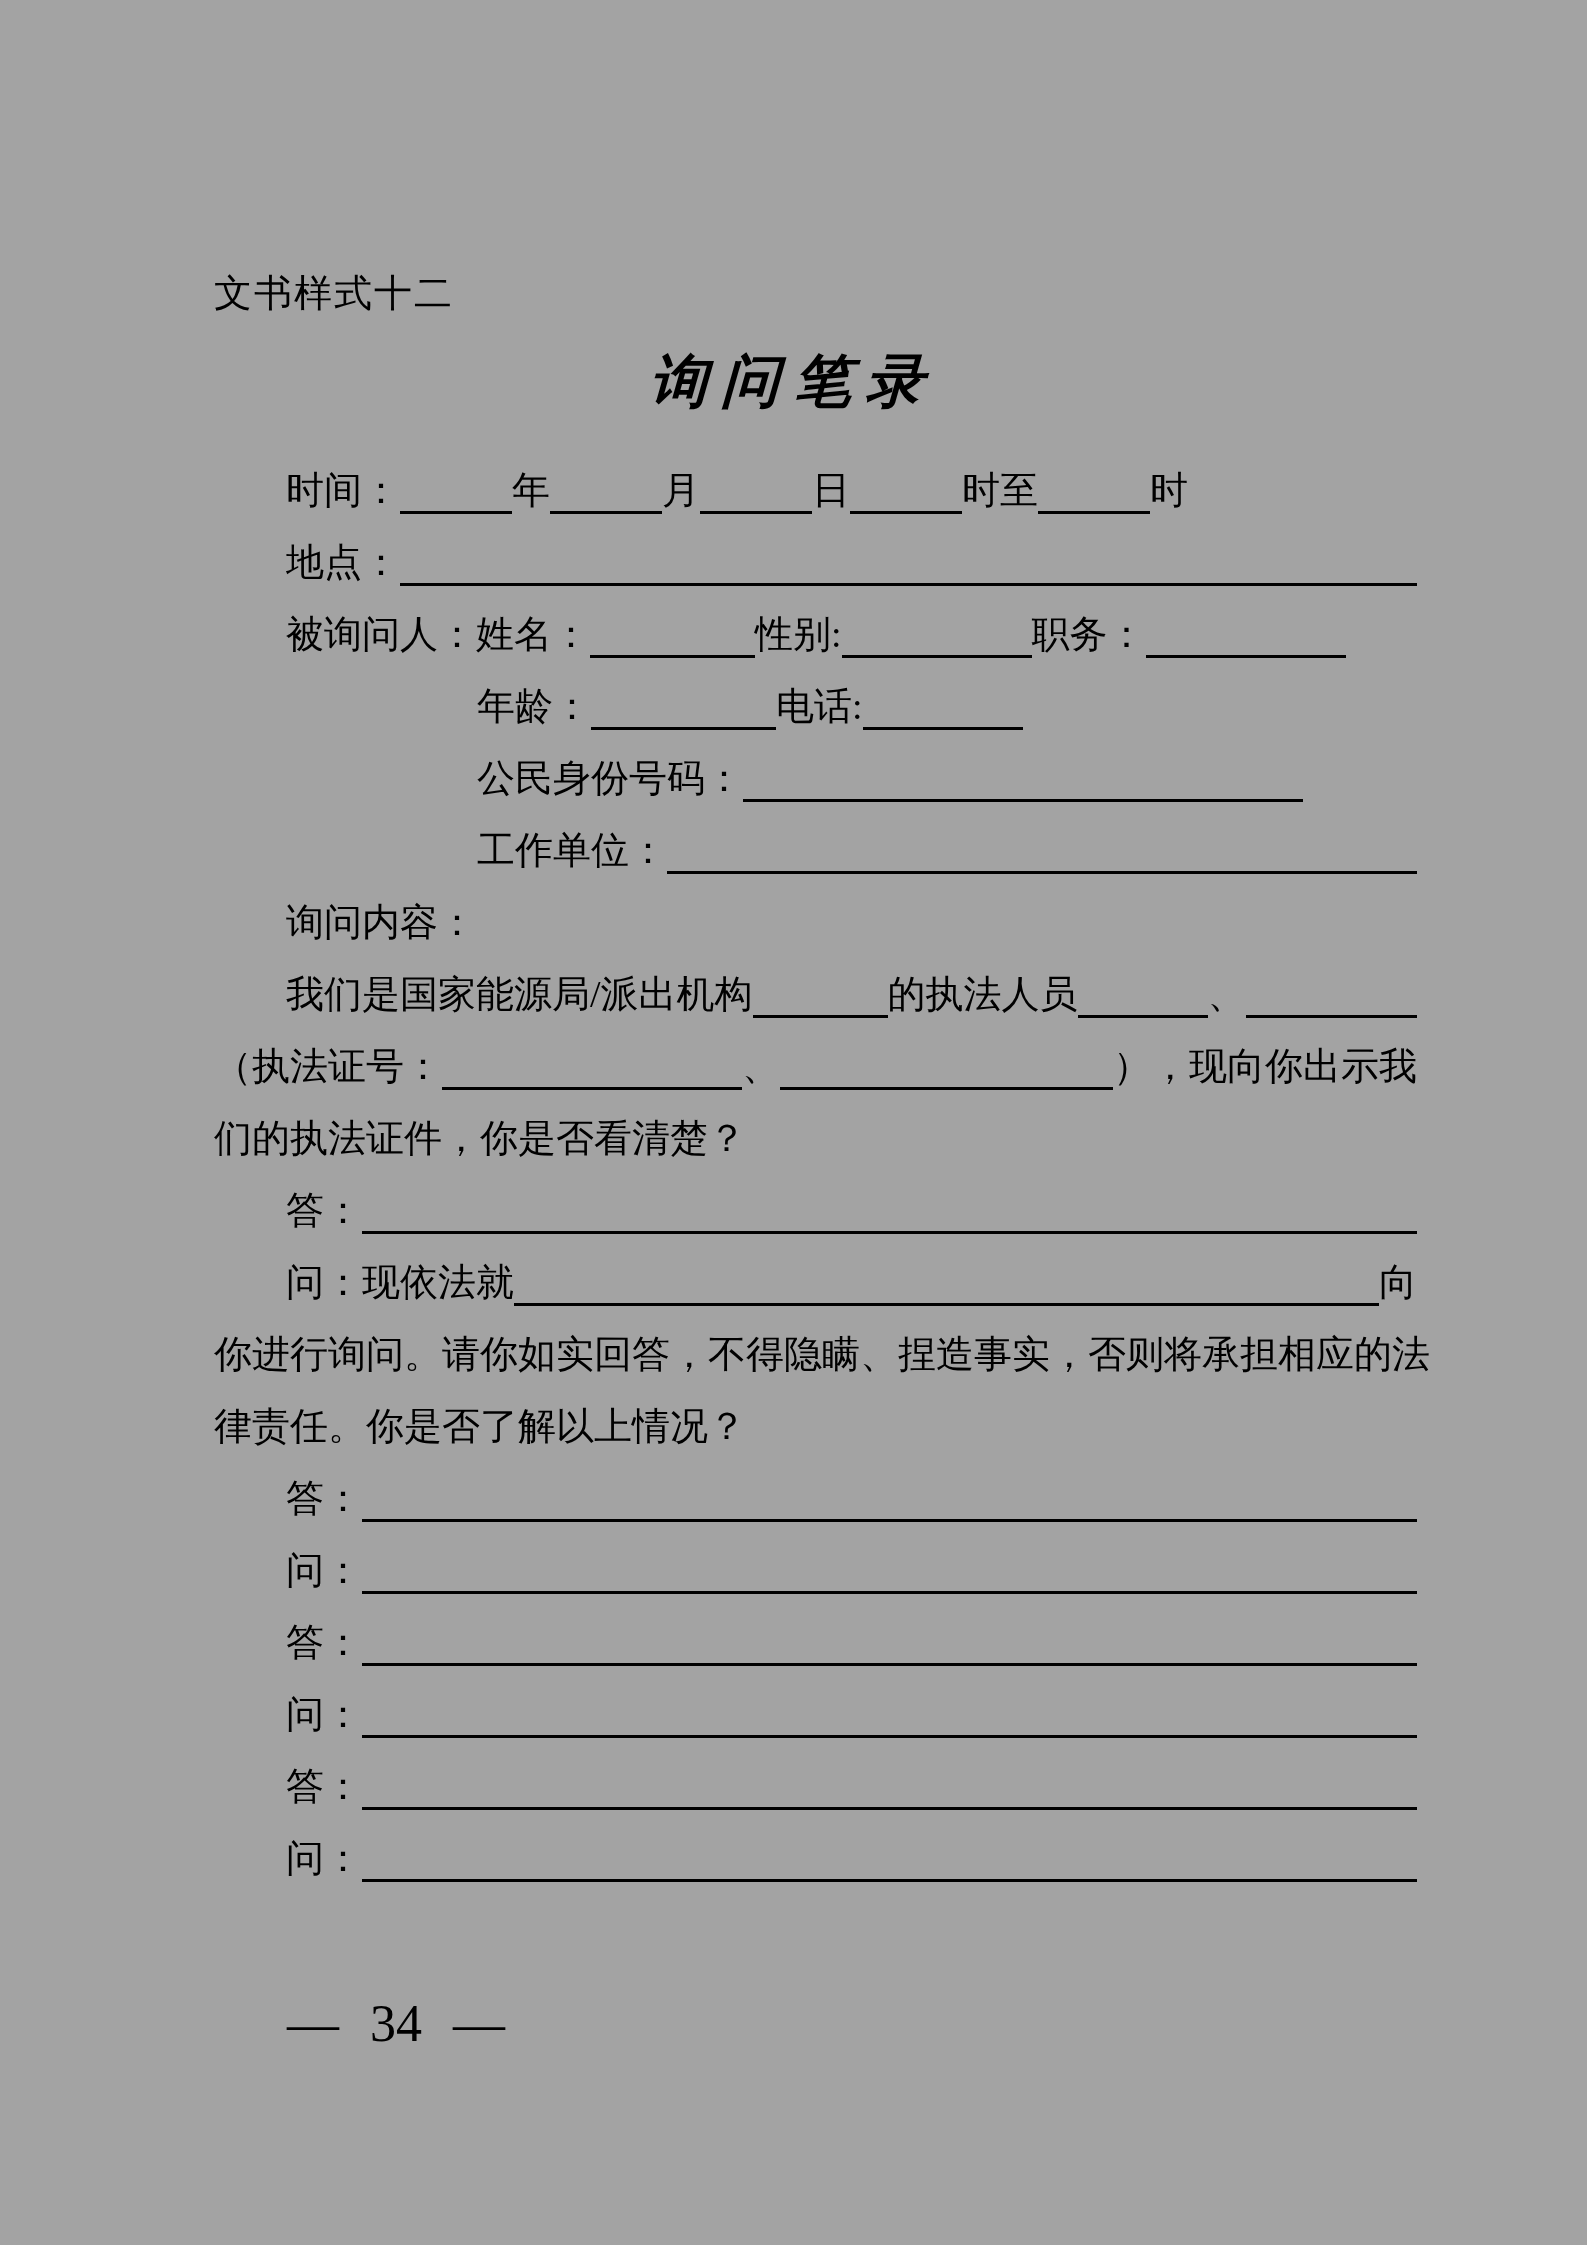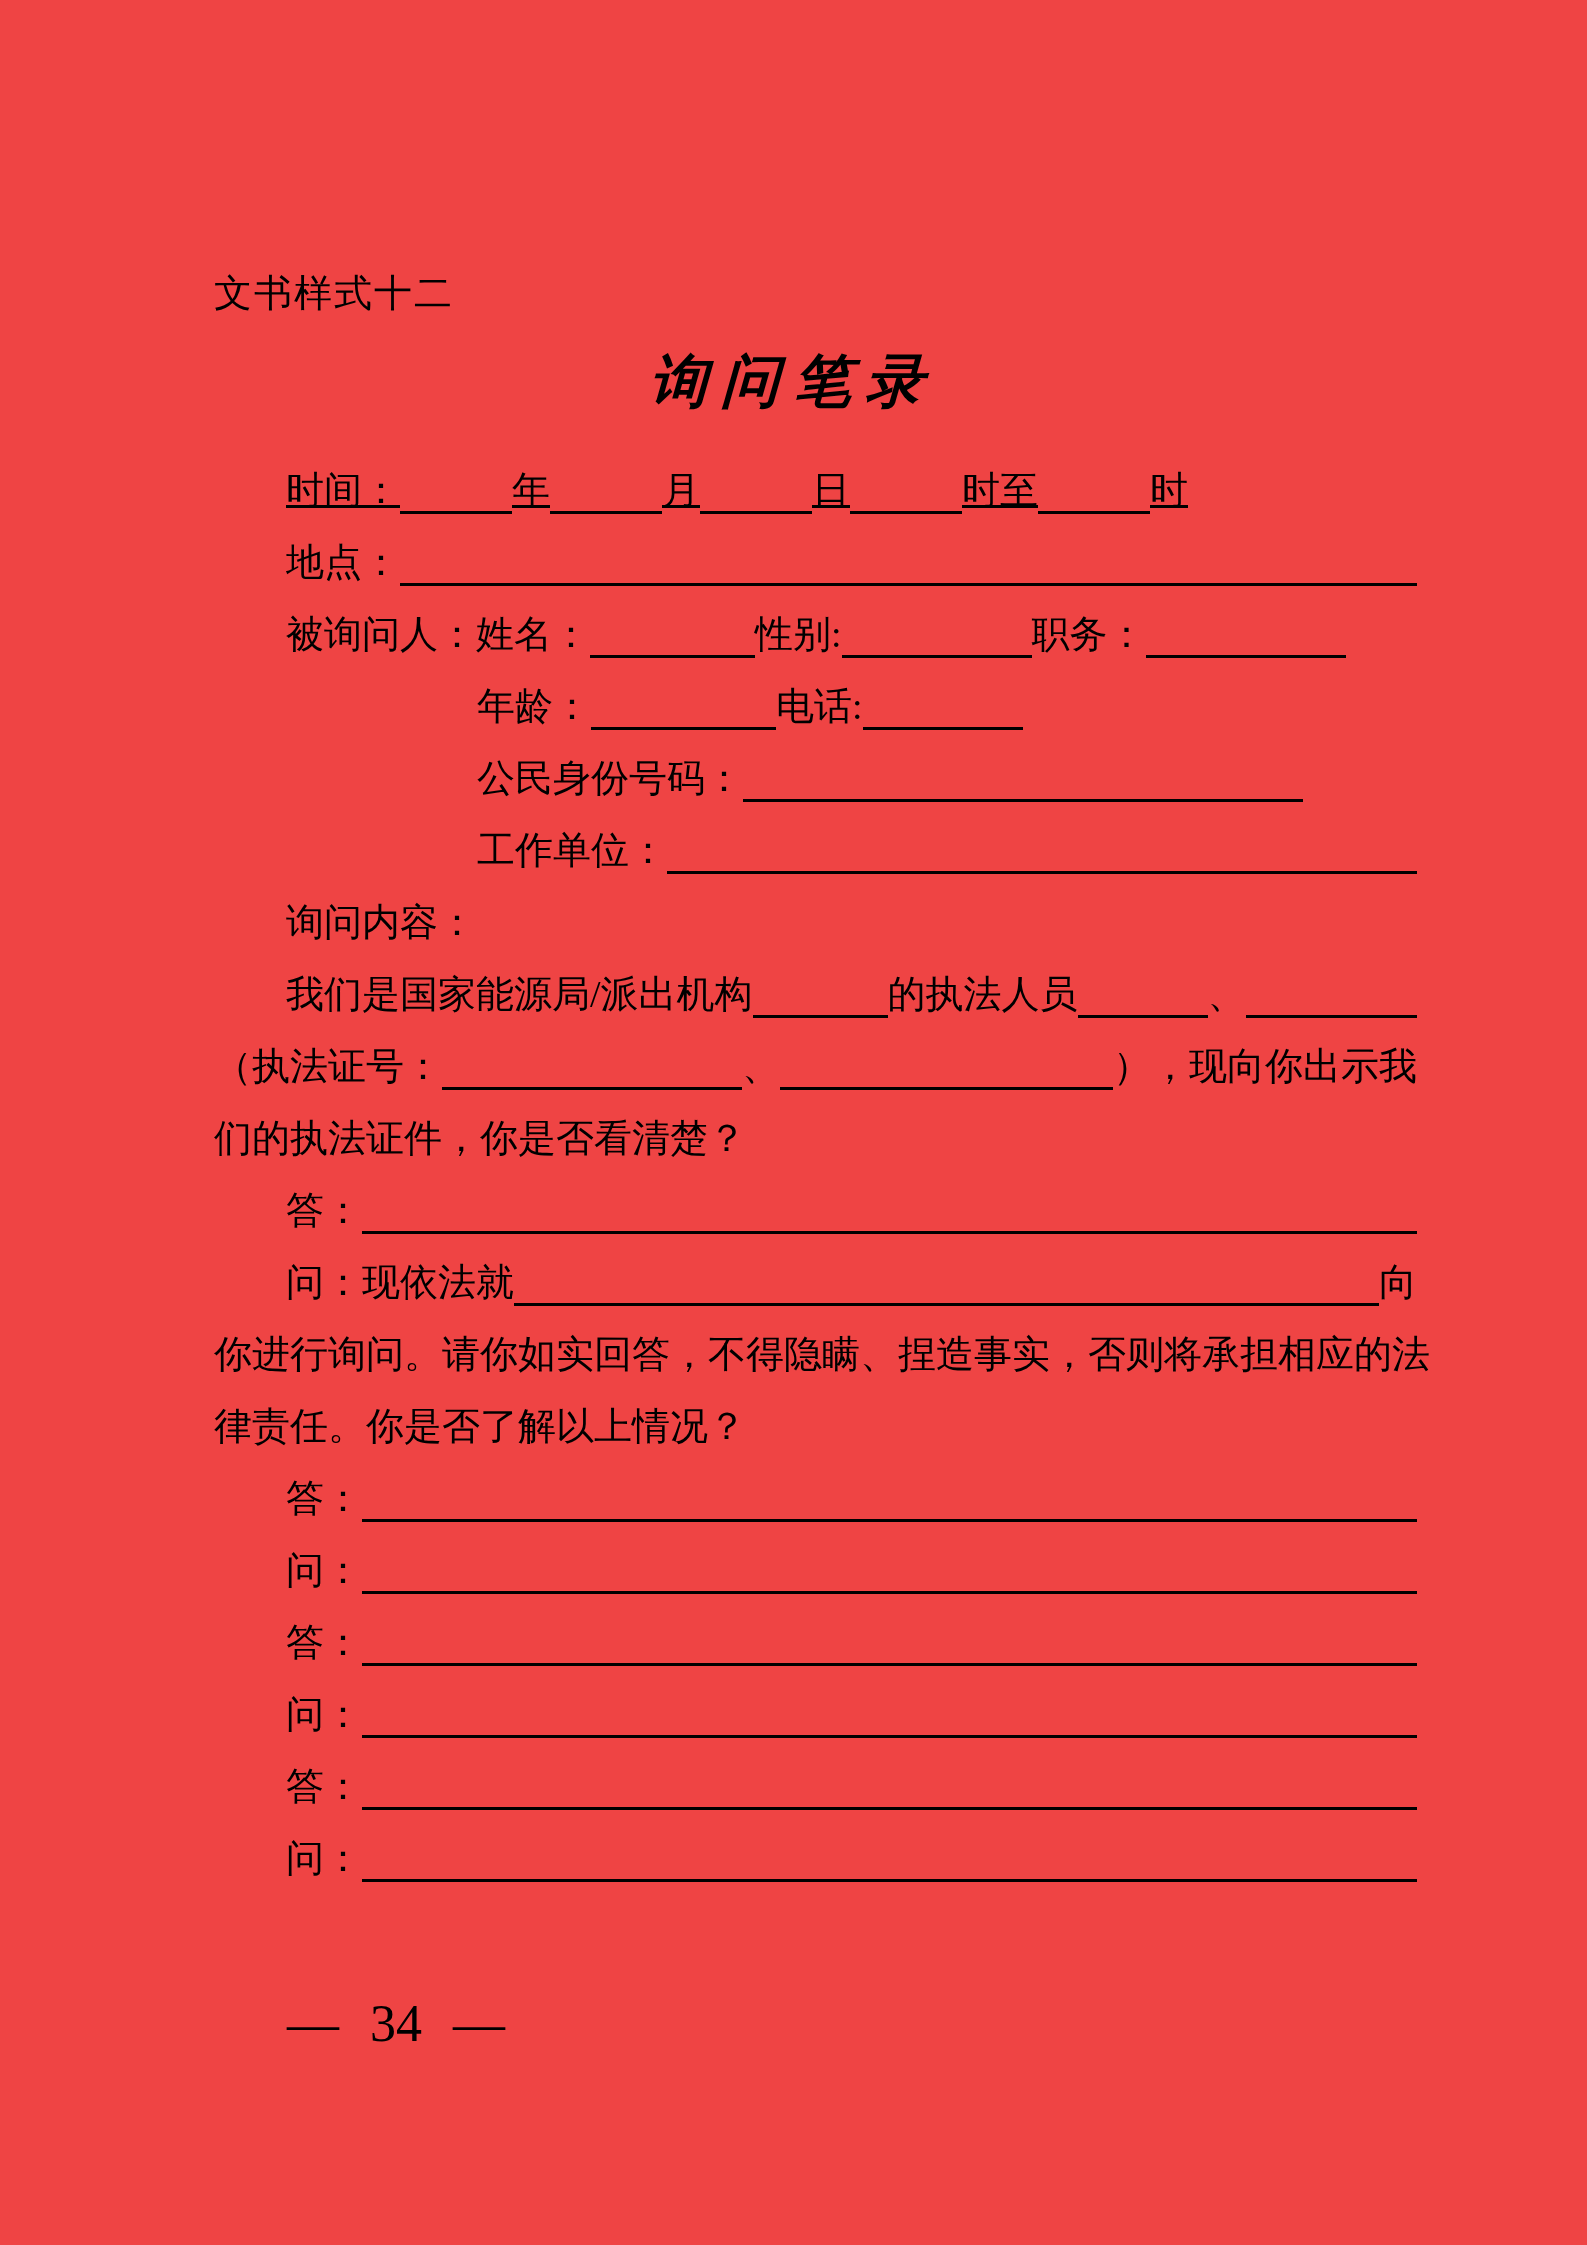--- a/index.html
+++ b/index.html
@@ -1,21 +1,21 @@
 <!DOCTYPE html>
 <html><head>
 <meta charset="utf-8">
 <style>
   * { margin:0; padding:0; box-sizing:border-box; }
   html,body { background:#ffffff; }
   .page {
     position:relative;
     width:1587px;
     height:2245px;
-    background:#ef4444;
+    background:#a3a3a3;
     color:#000000;
     font-family:"Liberation Serif","DejaVu Serif",serif;
     overflow:hidden;
   }
   .doc-label {
     position:absolute;
     left:214px;
     top:274px;
     font-size:38px;
     line-height:1;
@@ -65,21 +65,21 @@
     word-spacing:18px;
   }
 </style>
 </head>
 <body>
 
 <div class="page">
   <div class="doc-label">文书样式十二</div>
   <div class="doc-title">询问笔录</div>
   <div class="lines">
-      <div class="line" style="padding-left: 72px; text-decoration: underline;">
+      <div class="line" style="padding-left: 72px;">
         <span class="txt">时间：</span>
         <span class="blank" style="width: 112px;"></span>
         <span class="txt">年</span>
         <span class="blank" style="width: 112px;"></span>
         <span class="txt">月</span>
         <span class="blank" style="width: 112px;"></span>
         <span class="txt">日</span>
         <span class="blank" style="width: 112px;"></span>
         <span class="txt">时至</span>
         <span class="blank" style="width: 112px;"></span>

